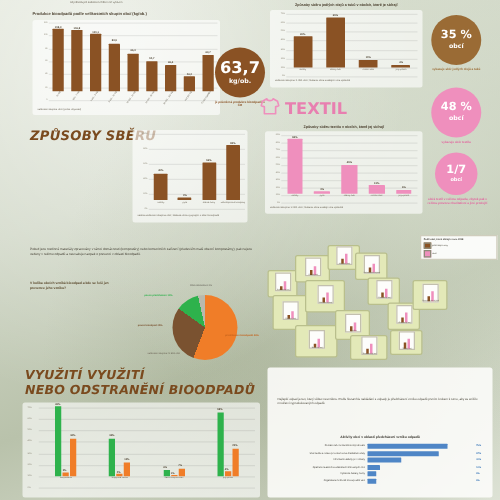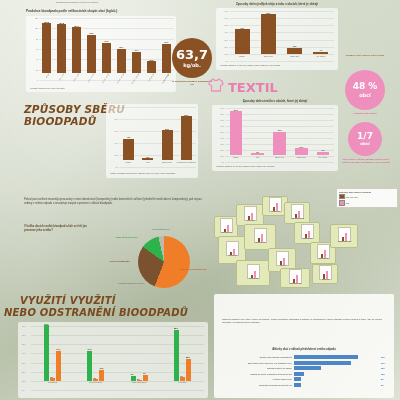--- a/index.html
+++ b/index.html
@@ -174,21 +174,20 @@
     </div>
   <div class="note" style="position:absolute;left:30px;top:87px;width:144px;text-align:left;">velikostní skupina obcí (počet obyvatel)</div>
 
   <div class="badge" style="left:172px;top:38px;width:40px;height:40px;background:#8a5224;">
     <span class="big">63,7</span>
     <span class="sub">kg/ob.</span>
   </div>
   <div class="badge-cap" style="left:170px;top:80px;width:44px;color:#8a5224;">je průměrná produkce bioodpadů v ČR</div>
 
   <div class="h-brown" style="position:absolute;left:24px;top:104px;font-size:10.5px;">ZPŮSOBY SBĚRU</div>
-  <div class="h-brown" style="position:absolute;left:24px;top:116px;font-size:10.5px;">BIOODPADŮ</div>
 
   <div class="panel" style="left:106px;top:104px;width:92px;height:74px;"></div>
   <div class="vchart" id="chart-collection" style="left:110px;top:107px;width:86px;height:60px;">
       <div class="gridline" style="top: 100%;"></div>
       <div class="gridline" style="top: 80%;"></div>
       <div class="gridline" style="top: 60%;"></div>
       <div class="gridline" style="top: 40%;"></div>
       <div class="gridline" style="top: 20%;"></div>
       <div class="gridline" style="top: 0%;"></div>
       <div class="yaxis">
@@ -232,21 +231,21 @@
   <div id="pie-prevention" class="pie" style="left: 138px; top: 236px; width: 52px; height: 52px; background: conic-gradient(rgb(240, 125, 40) 0deg, rgb(240, 125, 40) 200.93deg, rgb(122, 82, 48) 200.93deg, rgb(122, 82, 48) 305.581deg, rgb(46, 178, 76) 305.581deg, rgb(46, 178, 76) 347.442deg, rgb(185, 185, 173) 347.442deg, rgb(185, 185, 173) 360deg);"></div>
   <div id="pie-labels" style="position:absolute;left:106px;top:228px;width:104px;height:66px;">
       <div class="pie-lab" style="left: 74px; top: 40px; color: rgb(196, 98, 28); width: 28px;">předcházení bioodpadů 48%</div>
       <div class="pie-lab" style="left: 0px; top: 32px; color: rgb(122, 82, 48); width: 24px; text-align: right;">pouze bioodpad 25%</div>
       <div class="pie-lab" style="left: 8px; top: 8px; color: rgb(46, 178, 76); width: 24px; text-align: right;">pouze předcházení 10%</div>
       <div class="pie-lab" style="left: 46px; top: 0px; color: rgb(123, 123, 112); width: 24px;">Obě nákladové 3%</div>
     </div>
   <div class="note" style="position:absolute;left:118px;top:282px;width:44px;text-align:left;">velikostní skupina: 5 602 obcí</div>
 
   <div class="h-brown" style="position:absolute;left:20px;top:296px;font-size:10px;">VYUŽITÍ VYUŽITÍ</div>
-  <div class="h-brown" style="position:absolute;left:4px;top:308px;font-size:10px;">NEBO ODSTRANĚNÍ BIOODPADŮ</div>
+  <div class="h-brown" style="position:absolute;left:20px;top:308px;font-size:10px;">NEBO ODSTRANĚNÍ BIOODPADŮ</div>
 
   <div class="panel" style="left:18px;top:322px;width:190px;height:76px;"></div>
   <div class="vchart" id="chart-usage" style="left:22px;top:326px;width:182px;height:64px;">
       <div class="ytick" style="position: absolute; left: 0px; top: 100%;">0%</div>
       <div class="gridline" style="top: 100%;"></div>
       <div class="ytick" style="position: absolute; left: 0px; top: 85.7143%;">10%</div>
       <div class="gridline" style="top: 85.7143%;"></div>
       <div class="ytick" style="position: absolute; left: 0px; top: 71.4286%;">20%</div>
       <div class="gridline" style="top: 71.4286%;"></div>
       <div class="ytick" style="position: absolute; left: 0px; top: 57.1429%;">30%</div>
@@ -362,20 +361,24 @@
         </div>
         <div class="barwrap">
           <div class="bar-val">4%</div>
           <div class="bar" style="background: rgb(138, 82, 36); height: 5.71429%;"></div>
           <div class="bar-lab">jiný způsob</div>
         </div>
       </div>
     </div>
   <div class="note" style="position:absolute;left:220px;top:64px;width:114px;text-align:left;">velikostní skupina: 1 951 obcí; hlášené obce uvádějící více způsobů</div>
 
+  <div class="badge" style="left:345px;top:12px;width:40px;height:40px;background:#9a6b35;">
+    <span class="big" style="font-size:9px;">35 %</span>
+    <span class="sub">obcí</span>
+  </div>
   <div class="badge-cap" style="left:343px;top:54px;width:44px;color:#9a6b35;">vykazuje sběr jedlých olejů a tuků</div>
 
   <svg class="tshirt" width="16" height="14" viewBox="0 0 32 28" style="left:208px;top:78px;">
     <path d="M11 2 L4 6 L2 13 L7 15 L7 26 L25 26 L25 15 L30 13 L28 6 L21 2
              C21 6 11 6 11 2 Z" fill="none" stroke="#ef8fbd" stroke-width="2.6" stroke-linejoin="round"></path>
   </svg>
   <div class="h-pink" style="position:absolute;left:228px;top:80px;font-size:13px;">TEXTIL</div>
 
   <div class="chart-title" style="position:absolute;left:212px;top:99px;width:126px;font-size:2.9px;">Způsoby sběru textilu v obcích, které jej sbírají</div>
   <div class="panel" style="left:212px;top:105px;width:126px;height:66px;"></div>

